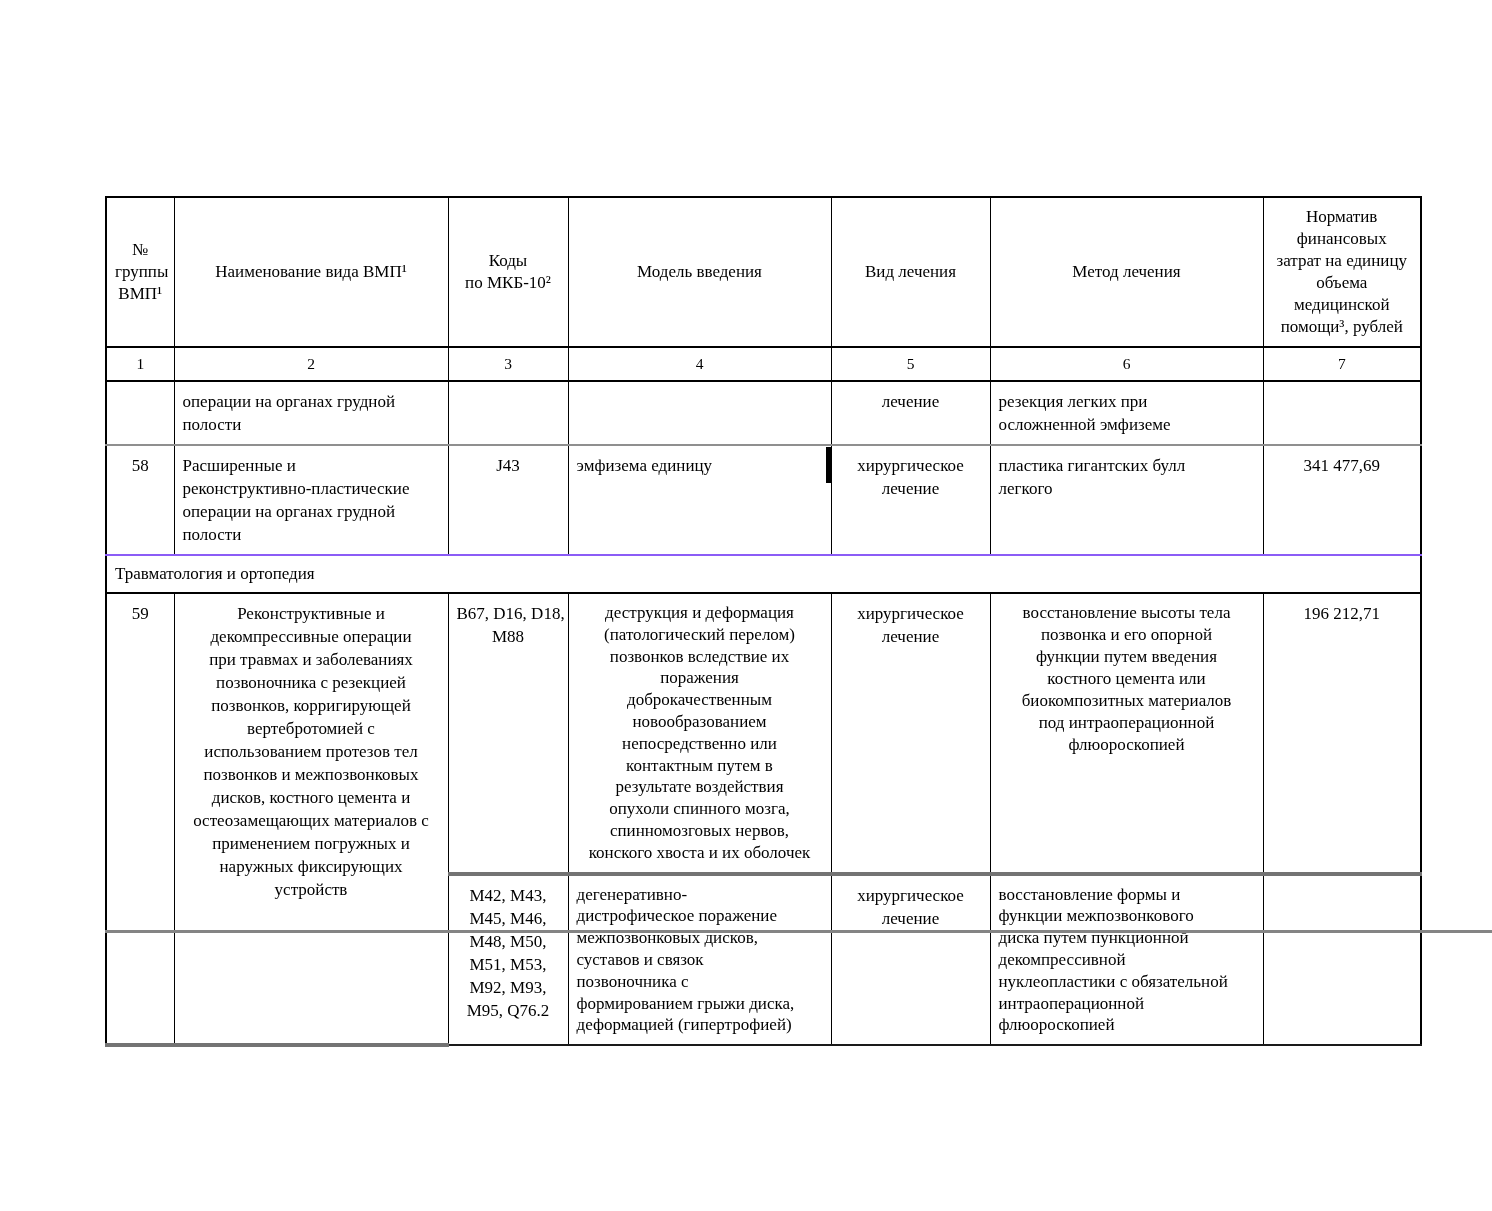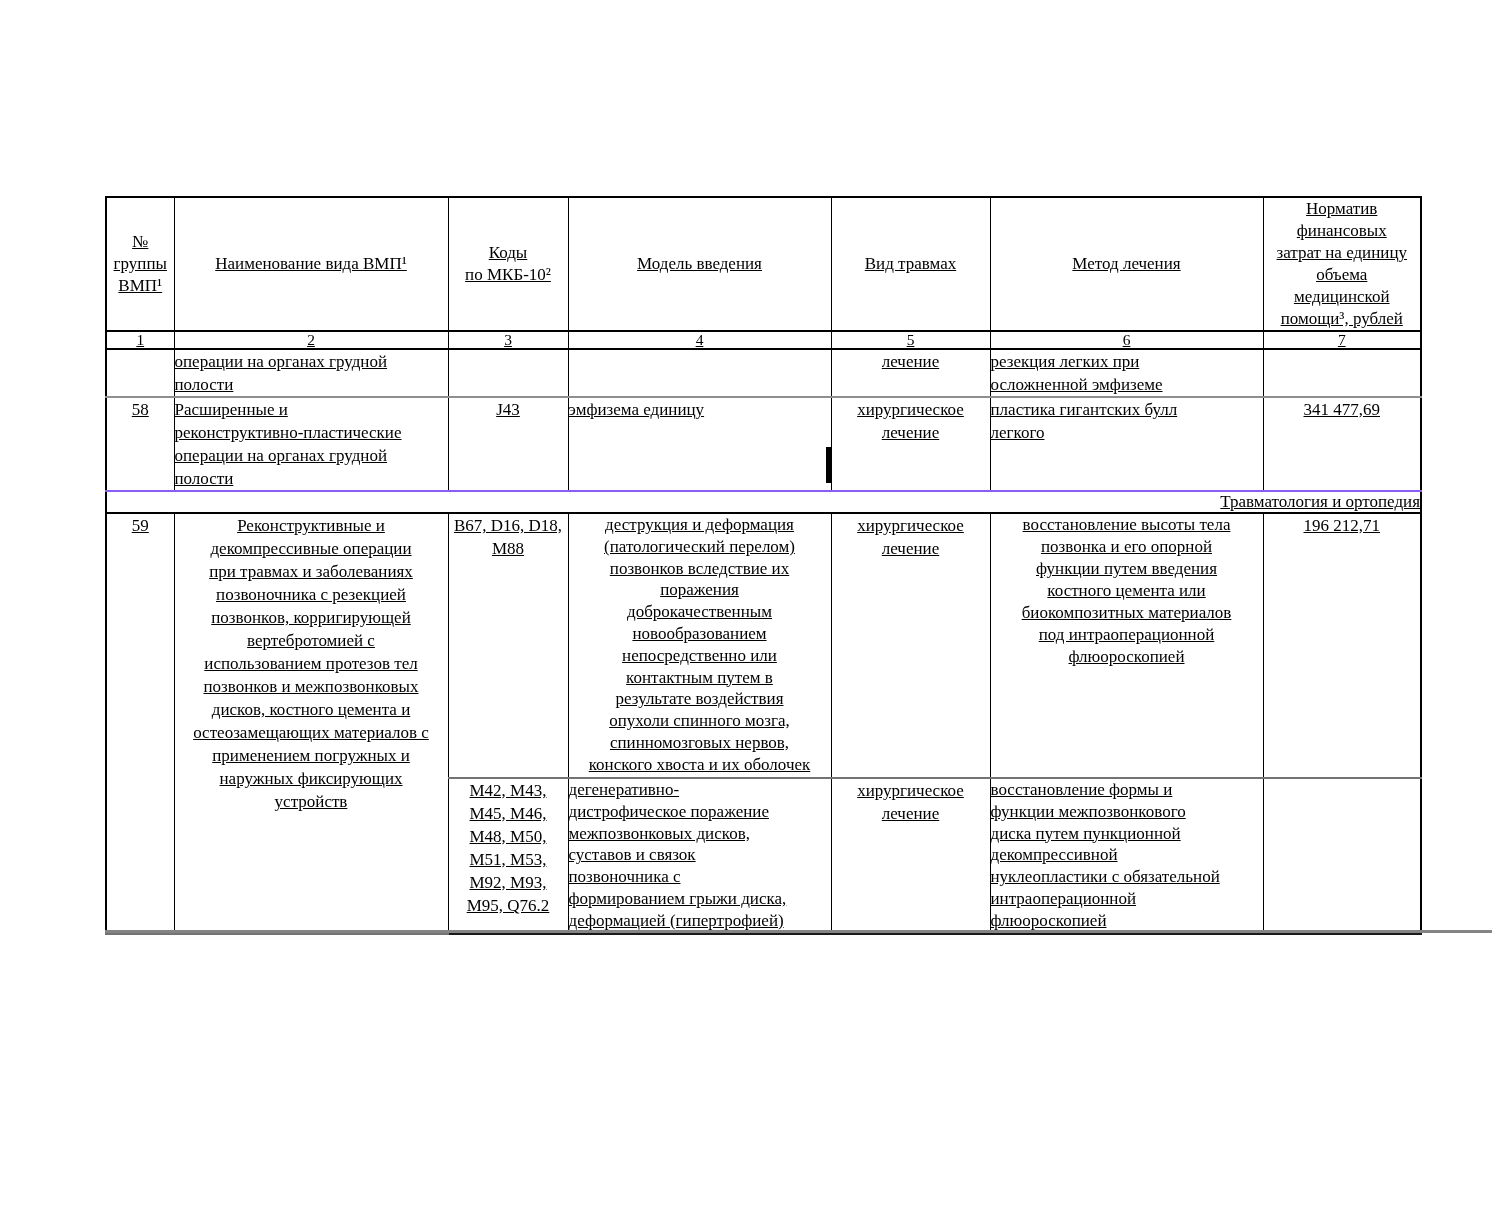--- a/index.html
+++ b/index.html
@@ -26,22 +26,21 @@
     font-family: "Liberation Serif", "DejaVu Serif", serif;
     font-size: 17px;
     color: #000000;
   }
   table.vmp td, table.vmp th {
     border: 1px solid #000000;
     vertical-align: top;
     white-space: pre;
     overflow: visible;
     font-weight: normal;
-    padding: 0;
-    text-decoration: underline;
+    padding: 8px;
   }
   
   table.vmp { border: 2px solid #000000; }
   table.vmp tr.hdr th { border-top: 2px solid #000000; }
   table.vmp tr.r59b td { border-bottom: 2px solid #1a1a1a; }
 
   
   tr.hdr { height: 132px; }
   tr.hdr th {
     vertical-align: middle;
@@ -61,25 +60,25 @@
   
   tr.rowa  { height: 47px; }
   tr.row58 { height: 84px; }
   tr.sect  { height: 20px; }
   tr.r59a  { height: 265px; }
   tr.r59b  { height: 156px; }
 
   tr.rowa td { border-bottom: 2px solid #8f8f8f; }
   tr.row58 td { border-top: 2px solid #8f8f8f; border-bottom: 2px solid #8b5cf6; }
   tr.sect td {
-    text-align: right;
+    text-align: left;
     line-height: 20px;
     border-bottom: 2px solid #000000;
   }
-  tr.r59a td { border-bottom: 2px solid #737373; text-align: center; }
+  tr.r59a td { border-bottom: 4px solid #737373; text-align: center; }
 
   td.l { text-align: left; padding: 2px 1px 0 4px; line-height: 23px; }
   td.c { text-align: center; padding-top: 2px; line-height: 23px; }
   td.dense { line-height: 21.8px; }
   td.m7 { line-height: 22px; }
 
   
   .artifact {
     position: absolute;
     left: 826px;
@@ -116,21 +115,21 @@
 
     <tbody>
         <tr class="hdr">
       <th>№
 группы
 ВМП¹</th>
       <th>Наименование вида ВМП¹</th>
       <th>Коды
 по МКБ-10²</th>
       <th>Модель введения</th>
-      <th>Вид травмах</th>
+      <th>Вид лечения</th>
       <th>Метод лечения</th>
       <th>Норматив
 финансовых
 затрат на единицу
 объема
 медицинской
 помощи³, рублей</th>
     </tr>
 
     <tr class="nums">

